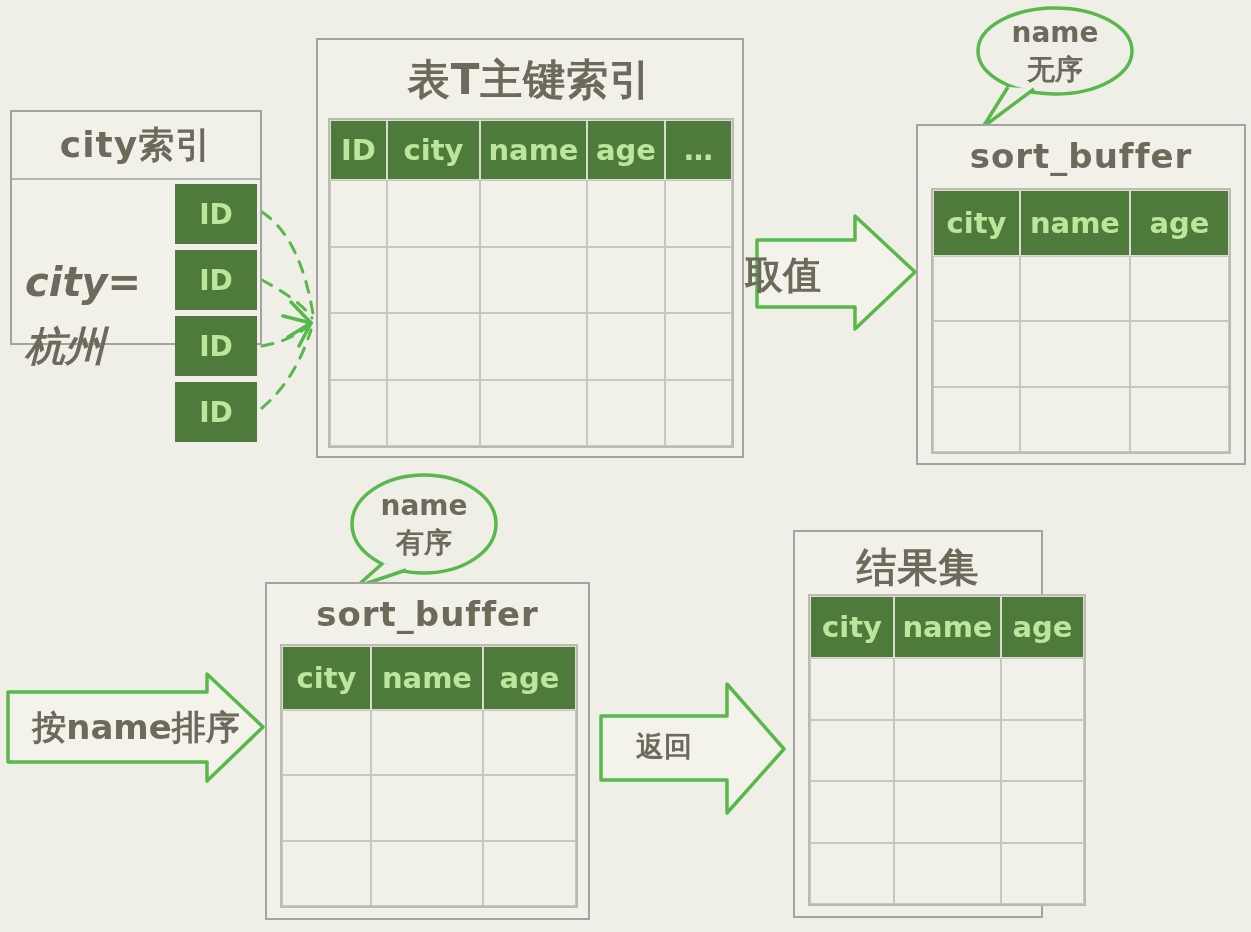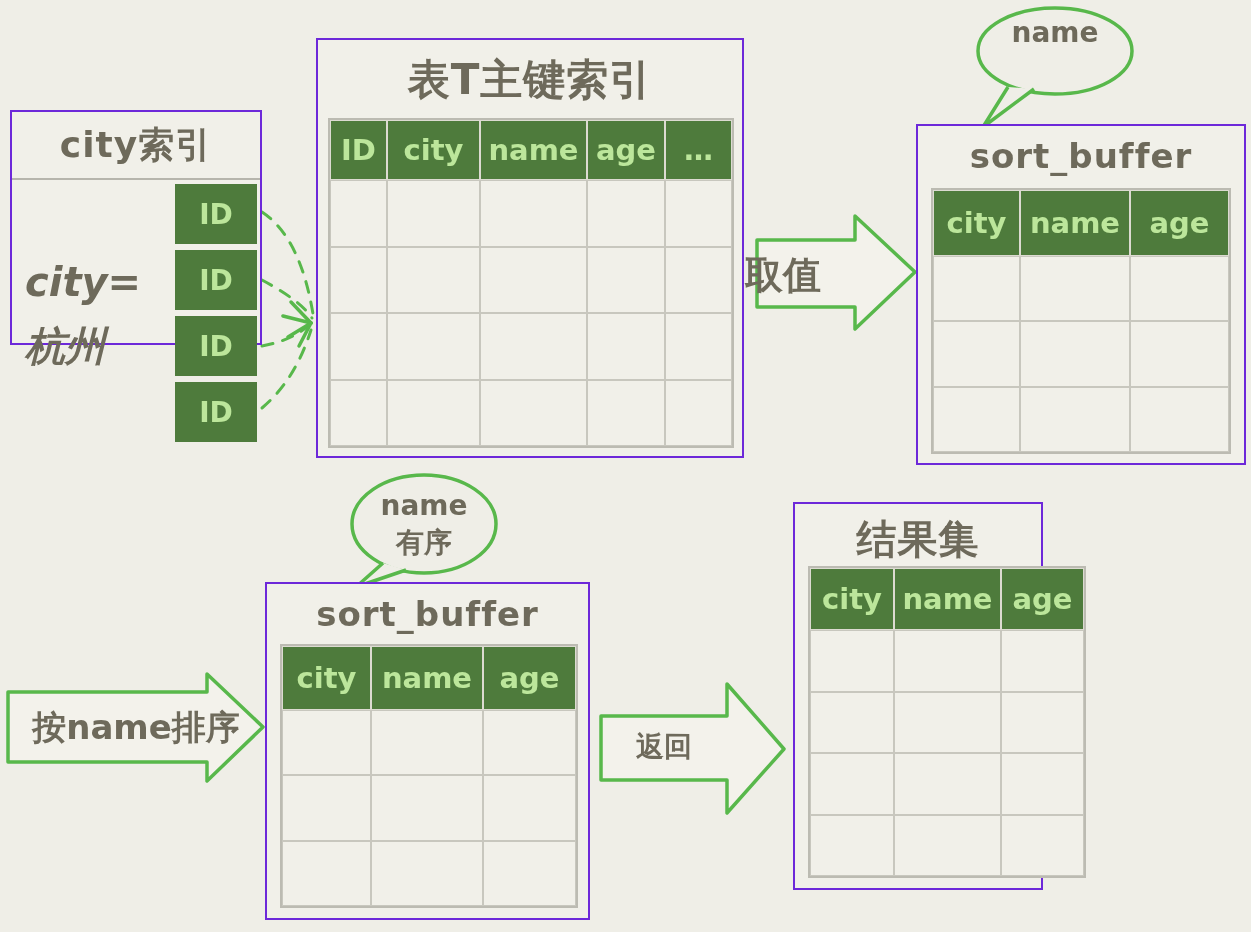--- a/index.html
+++ b/index.html
@@ -5,21 +5,21 @@
   html, body { margin: 0; padding: 0; }
   body { background: #efeee7; font-family: "DejaVu Sans", "Liberation Sans", sans-serif; }
   #canvas {
     position: relative; width: 1251px; height: 932px;
     background: #efeee7; color: #6e6a5b; overflow: hidden;
   }
   svg.overlay { position: absolute; left: 0; top: 0; z-index: 1; }
 
   .panel {
     position: absolute; box-sizing: border-box;
-    border: 2px solid #6d28d9; background: #f1f0e9; z-index: 2;
+    border: 2px solid #a3a3a3; background: #f1f0e9; z-index: 2;
   }
   .panel-title { font-weight: bold; text-align: center; letter-spacing: 1px; color: #6e6a5b; }
 
   .tbl {
     position: absolute; display: grid; box-sizing: border-box;
     border: 2px solid #bcbbb2; background: #f1f0e9;
   }
   .tbl > div { box-sizing: border-box; border: 1px solid #c8c7be; }
   .tbl > .hd {
     background: #4e7b3c; border-color: #dcdbd1;
@@ -48,21 +48,21 @@
   #sort-buffer-top .tbl { left: 13px; top: 62px; width: 300px; height: 266px;
     grid-template-columns: 87px 110px 1fr; grid-template-rows: 66px repeat(3, 1fr); }
 
   
   #sort-buffer-bottom { left: 265px; top: 582px; width: 325px; height: 338px; }
   #sort-buffer-bottom .panel-title { padding-top: 10px; font-size: 34px; }
   #sort-buffer-bottom .tbl { left: 13px; top: 60px; width: 298px; height: 264px;
     grid-template-columns: 89px 112px 1fr; grid-template-rows: 64px repeat(3, 1fr); }
 
   
-  #result-set { left: 793px; top: 502px; width: 250px; height: 388px; }
+  #result-set { left: 793px; top: 530px; width: 250px; height: 388px; }
   #result-set .panel-title { padding-top: 8px; font-size: 40px; }
   #result-set .tbl { left: 13px; top: 62px; width: 278px; height: 312px;
     grid-template-columns: 84px 107px 1fr; grid-template-rows: 62px repeat(4, 1fr); }
 
   
   .float-label { position: absolute; z-index: 3; font-weight: bold; color: #6e6a5b; text-align: center; }
   #fetch-label  { left: 727px; top: 250px; width: 112px; font-size: 38px; }
   #sort-label   { left: 10px;  top: 705px; width: 212px; font-size: 34px; margin-left: 20px; }
   #return-label { left: 604px; top: 728px; width: 120px; font-size: 28px; }
   .bubble-label { line-height: 1.32; font-size: 28px; }
@@ -205,19 +205,20 @@
         <div class="cell"></div>
       </div>
   </div>
 
   <div class="float-label" id="fetch-label">取值</div>
   <div class="float-label" id="sort-label">按name排序</div>
   <div class="float-label" id="return-label">返回</div>
 
   <div class="float-label bubble-label" id="bubble-top-label">
     <div>name</div>
+    <div>无序</div>
   </div>
   <div class="float-label bubble-label" id="bubble-bottom-label">
     <div>name</div>
     <div>有序</div>
   </div>
 
 </div>
 
 </body></html>

